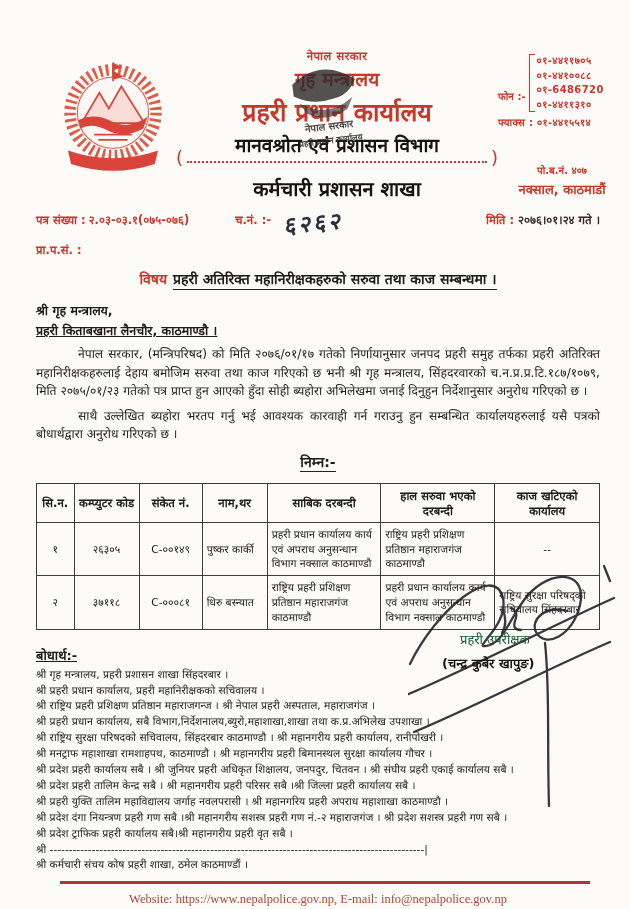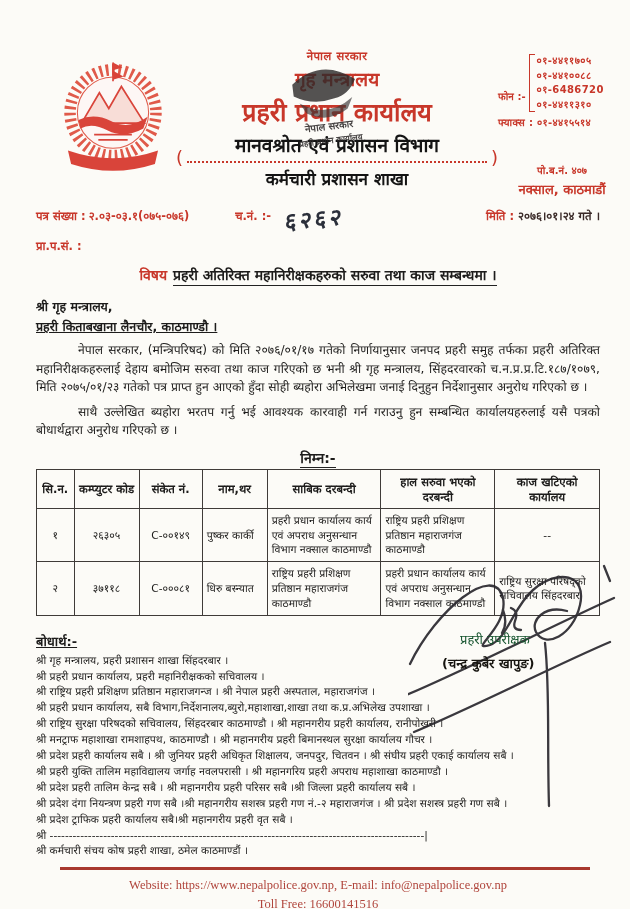--- a/index.html
+++ b/index.html
@@ -12,21 +12,21 @@
   .emblem{width:126px;height:132px;flex:0 0 auto;margin-left:14px;margin-top:8px;}
   .lh-center{flex:1;text-align:center;position:relative;padding-top:2px;}
   .lh-gov{color:#c8372a;font-size:11.5px;font-weight:bold;letter-spacing:.5px;}
   .lh-ministry{color:#c8372a;font-size:19px;font-weight:bold;margin-top:3px;}
   .lh-office{color:#c8372a;font-size:25px;font-weight:bold;margin-top:2px;}
   .lh-dept-row{display:flex;justify-content:center;align-items:flex-end;margin-top:4px;}
   .paren{color:#c8372a;font-size:18px;line-height:1;transform:translateY(4px);}
   .lh-dept-box{margin:0 4px;}
   .lh-dept{color:#141414;font-size:19px;font-weight:bold;}
   .dotline{border-bottom:2px dotted #c8372a;height:3px;width:300px;}
-  .lh-branch{color:#141414;font-size:17px;font-weight:bold;margin-top:4px;}
+  .lh-branch{color:#141414;font-size:20px;font-weight:bold;margin-top:12px;}
   .lh-right{flex:0 0 128px;font-size:10px;color:#c8372a;padding-top:8px;}
   .phone-row{display:flex;align-items:center;}
   .phone-label{font-weight:bold;margin-right:3px;white-space:nowrap;margin-top:25px;}
   .bracket{width:5px;align-self:stretch;border-left:1.3px solid #c8372a;border-top:1.3px solid #c8372a;border-bottom:1.3px solid #c8372a;margin-right:2px;}
   .phone-list div{line-height:1.45;letter-spacing:.4px;font-weight:bold;}
   .fax-row{margin-top:3px;font-weight:bold;letter-spacing:.3px;}
   .pobox{margin-top:34px;font-weight:bold;text-align:center;font-size:10px;}
   .lh-addr{font-weight:bold;font-size:13px;text-align:center;margin-top:3px;}
   .stamp{position:absolute;left:50%;top:8px;transform:translateX(-58%);width:118px;height:122px;opacity:.88;pointer-events:none;}
   
@@ -44,21 +44,21 @@
   .subject{text-align:center;margin-top:12px;font-size:14px;}
   .subject .lbl{color:#c8372a;font-weight:bold;margin-right:6px;}
   .subject .txt{font-weight:bold;border-bottom:1.6px solid #222;padding-bottom:2px;}
   
   .addr1{font-size:12.5px;font-weight:600;margin-top:14px;}
   .addr2{font-size:12.5px;font-weight:bold;text-decoration:underline;margin-top:3px;}
   .para{font-size:12.2px;line-height:1.52;text-align:justify;text-indent:42px;margin:6px 0 0 0;}
   
   .nimna{text-align:center;font-size:14px;font-weight:bold;margin-top:8px;}
   .nimna span{border-bottom:1.7px solid #222;padding-bottom:1px;}
-  table.tr-table{width:100%;border-collapse:collapse;margin-top:2px;table-layout:fixed;}
+  table.tr-table{width:100%;border-collapse:collapse;margin-top:12px;table-layout:fixed;}
   .tr-table th{border:1.3px solid #3f3b38;font-size:11.5px;font-weight:bold;padding:4px 2px;vertical-align:middle;}
   .tr-table td{border:1.3px solid #3f3b38;font-size:10.6px;padding:4px 4px;vertical-align:middle;line-height:1.4;}
   .tc{text-align:center;}
   
   .cc-head{font-size:13px;font-weight:bold;text-decoration:underline;margin-top:16px;}
   .cc-list{font-size:10.6px;line-height:1.5;margin-top:3px;}
   
   .sig{position:absolute;top:548px;right:14px;width:208px;height:260px;pointer-events:none;}
   .sig svg{position:absolute;left:0;top:0;}
   .sig-title{position:absolute;top:82px;left:52px;font-size:13px;font-weight:normal;color:#14532d;}
@@ -194,22 +194,22 @@
 
     <div class="cc-head">बोधार्थ:-</div>
     <div class="cc-list">
       <div>श्री गृह मन्त्रालय, प्रहरी प्रशासन शाखा सिंहदरबार ।</div>
       <div>श्री प्रहरी प्रधान कार्यालय, प्रहरी महानिरीक्षकको सचिवालय ।</div>
       <div>श्री राष्ट्रिय प्रहरी प्रशिक्षण प्रतिष्ठान  महाराजगन्ज । श्री नेपाल प्रहरी अस्पताल, महाराजगंज ।</div>
       <div>श्री प्रहरी प्रधान कार्यालय, सबै विभाग,निर्देशनालय,ब्युरो,महाशाखा,शाखा तथा क.प्र.अभिलेख उपशाखा ।</div>
       <div>श्री राष्ट्रिय सुरक्षा परिषदको सचिवालय, सिंहदरबार काठमाण्डौ । श्री महानगरीय प्रहरी कार्यालय, रानीपोखरी ।</div>
       <div>श्री मनट्राफ महाशाखा रामशाहपथ, काठमाण्डौ । श्री महानगरीय प्रहरी बिमानस्थल सुरक्षा कार्यालय गौचर ।</div>
       <div>श्री प्रदेश प्रहरी कार्यालय सबै । श्री जुनियर प्रहरी अधिकृत शिक्षालय, जनपदुर, चितवन । श्री संघीय प्रहरी एकाई कार्यालय सबै  ।</div>
+      <div>श्री प्रदेश प्रहरी तालिम केन्द्र सबै । श्री महानगरीय प्रहरी परिसर सबै ।श्री जिल्ला प्रहरी कार्यालय सबै ।</div>
       <div>श्री प्रहरी युक्ति तालिम महाविद्यालय जर्गाह नवलपरासी । श्री महानगरिय प्रहरी अपराध महाशाखा काठमाण्डौ ।</div>
-      <div>श्री प्रदेश प्रहरी तालिम केन्द्र सबै । श्री महानगरीय प्रहरी परिसर सबै ।श्री जिल्ला प्रहरी कार्यालय सबै ।</div>
       <div>श्री प्रदेश दंगा नियन्त्रण प्रहरी गण सबै ।श्री महानगरीय सशस्त्र प्रहरी गण नं.-२ महाराजगंज । श्री प्रदेश सशस्त्र प्रहरी गण सबै ।</div>
       <div>श्री प्रदेश ट्राफिक प्रहरी कार्यालय सबै।श्री महानगरीय प्रहरी वृत सबै ।</div>
       <div>श्री --------------------------------------------------------------------------------------------------|</div>
       <div>श्री कर्मचारी संचय कोष प्रहरी शाखा, ठमेल काठमाण्डौं ।</div>
     </div>
 
     <div class="footline"></div>
     <div class="footer">
       <div>Website: https://www.nepalpolice.gov.np, E-mail: info@nepalpolice.gov.np</div>
       <div>Toll Free: 16600141516</div>

